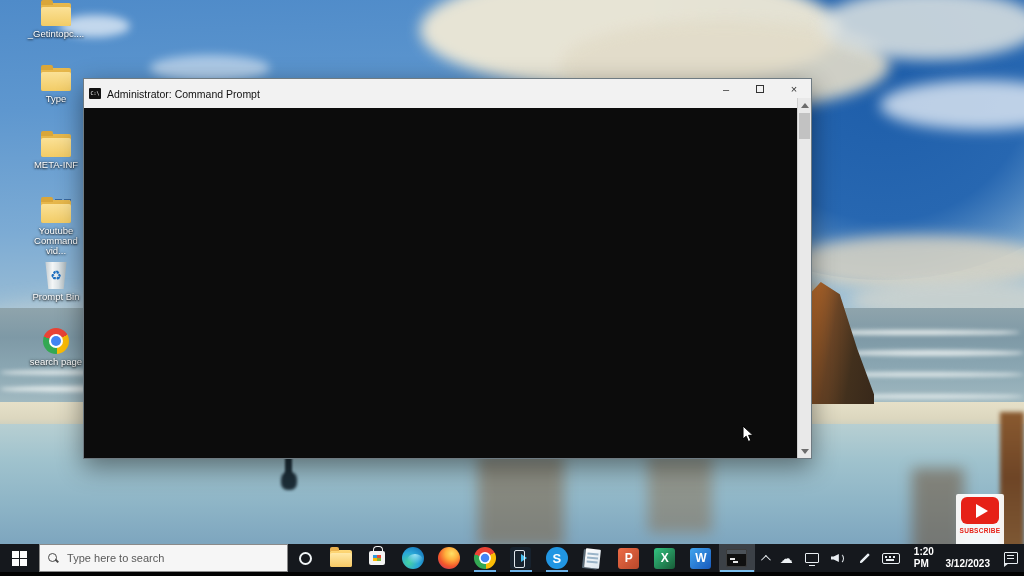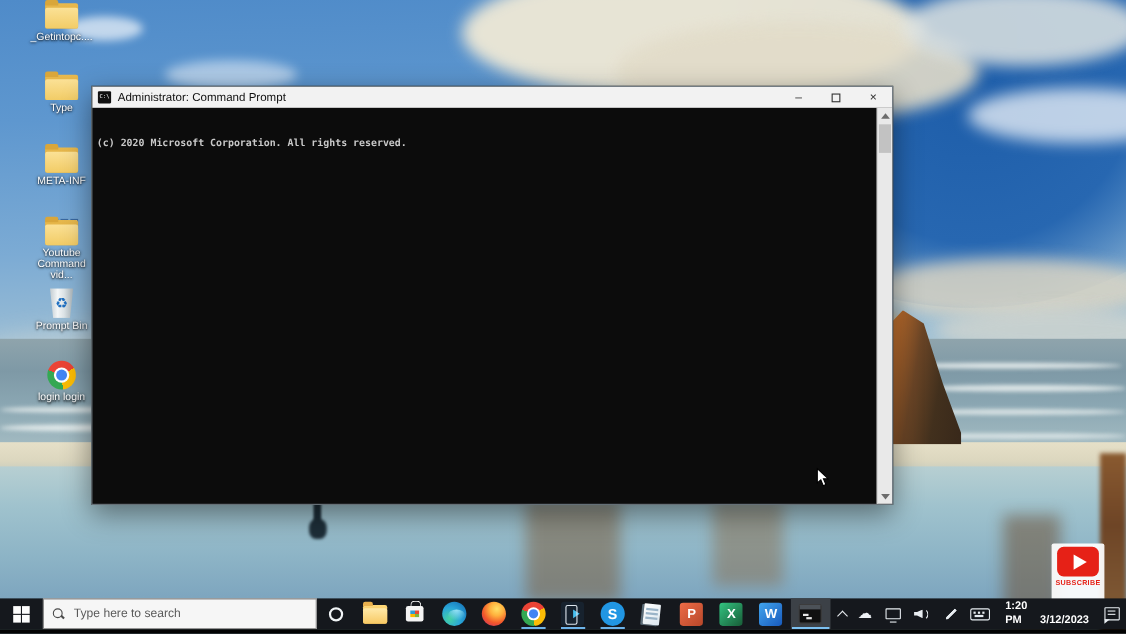--- a/index.html
+++ b/index.html
@@ -67,21 +67,21 @@
   .chrome-icon { position:relative; width:26px; height:26px; border-radius:50%;
     background:conic-gradient(from -70deg, #ea4335 0deg 130deg, #fbbc05 130deg 245deg, #34a853 245deg 360deg); }
   .chrome-icon::before { content:""; position:absolute; left:50%; top:50%; width:14px; height:14px;
     transform:translate(-50%,-50%); background:#fff; border-radius:50%; }
   .chrome-icon::after { content:""; position:absolute; left:50%; top:50%; width:10px; height:10px;
     transform:translate(-50%,-50%); background:#4285f4; border-radius:50%; }
 
   
   #cmd-window { left:83px; top:78px; width:729px; height:381px; background:#0c0c0c;
     border:1px solid #6f7b82; box-shadow:0 8px 24px rgba(0,0,0,.45); }
-  #cmd-titlebar { position:absolute; left:0; top:0; right:0; height:19px; background:#f2f2f2;
+  #cmd-titlebar { position:absolute; left:0; top:0; right:0; height:29px; background:#f2f2f2;
     display:flex; align-items:center; padding-left:5px; }
   .cmd-title-icon { width:12px; height:11px; background:#111; border-radius:1px; color:#fff;
     font-size:5px; line-height:11px; text-align:center; font-family:"DejaVu Sans Mono",monospace; flex:0 0 auto; }
   .cmd-title-text { margin-left:6px; font-size:10.5px; color:#111; white-space:nowrap; }
   .win-controls { position:absolute; right:0; top:0; height:19px; display:flex; }
   .win-btn { width:34px; height:19px; display:flex; align-items:center; justify-content:center;
     font-size:11px; color:#333; cursor:pointer; }
   .max-box { width:8px; height:8px; border:1px solid #333; display:block; }
   #console { position:absolute; left:0; top:19px; right:14px; bottom:0; padding:3px 0 0 4px;
     font-family:"DejaVu Sans Mono",monospace; font-size:9px; font-weight:bold; color:#c9c9c9;
@@ -254,37 +254,36 @@
   <div class="di-label">Youtube Command vid...</div>
 </div>
 <div class="desk-icon" style="top:262px">
   <div class="bin-icon">
     <span class="bin-glyph">♻</span>
   </div>
   <div class="di-label">Prompt Bin</div>
 </div>
 <div class="desk-icon" style="top:328px">
   <div class="chrome-icon"></div>
-  <div class="di-label">login login</div>
+  <div class="di-label">search page</div>
 </div>
 
 <div id="cmd-window" class="abs">
   <div id="cmd-titlebar">
     <span class="cmd-title-icon">C:\</span>
     <span class="cmd-title-text">Administrator: Command Prompt</span>
   </div>
   <div class="win-controls">
     <span class="win-btn">–</span>
     <span class="win-btn">
         <i class="max-box"></i>
       </span>
     <span class="win-btn">×</span>
   </div>
   <div id="console">
-    <div class="console-line">(c) 2020 Microsoft Corporation. All rights reserved.</div>
     <div class="console-line"></div>
   </div>
   <div id="cmd-scrollbar">
     <span class="sb-arrow sb-up">
         <i class="tri-up"></i>
       </span>
     <span class="sb-thumb"></span>
     <span class="sb-arrow sb-down">
         <i class="tri-down"></i>
       </span>

